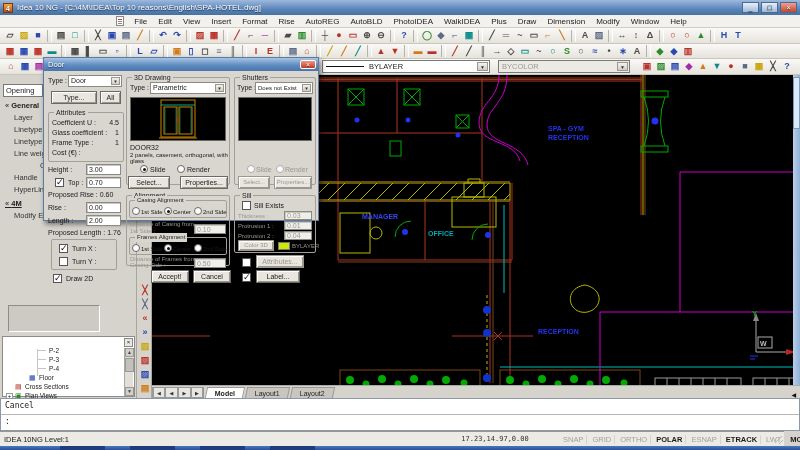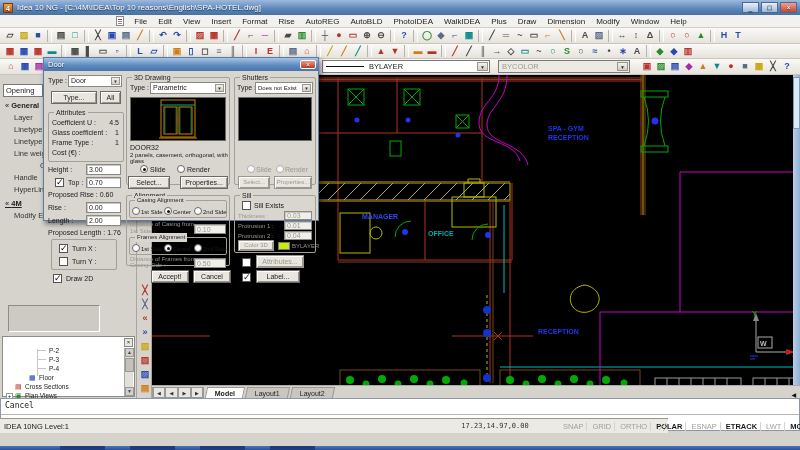--- a/index.html
+++ b/index.html
@@ -86,21 +86,21 @@
     transform:skewX(-12deg);margin-left:2px;}
   .tab span{display:inline-block;transform:skewX(12deg);}
   .tab.active{background:#fff;font-weight:bold;}
   .hsend{margin-left:auto;margin-right:4px;color:#111;font-size:6px;}
 
   
   .cmd{position:absolute;left:0;top:398px;width:800px;height:33px;background:#fff;border:1px solid #8b98a8;
     font-family:"DejaVu Sans Mono",monospace;font-size:8px;}
   .cmdhist{position:absolute;left:0;top:0;width:798px;height:16px;border-bottom:1px solid #b9b6af;padding:2px 4px;}
   .cmdline{position:absolute;left:0;top:16px;width:798px;height:15px;padding:2px 4px;}
-  .statusbar{position:absolute;left:0;top:418px;width:668px;height:15px;background:#eceae4;
+  .statusbar{position:absolute;left:0;top:431px;width:784px;height:15px;background:#eceae4;
     border-top:1px solid #9a978f;font-size:7.5px;}
   .stleft{position:absolute;left:4px;top:3px;color:#222;}
   .stcoords{position:absolute;left:440px;top:3px;width:110px;text-align:center;
     font-family:"DejaVu Sans Mono",monospace;font-size:7px;color:#333;}
   .toggles{position:absolute;left:560px;top:1px;height:13px;display:flex;gap:2px;align-items:center;}
   .tg{padding:0 3px;border-right:1px solid #d6d3cc;color:#a3a09a;}
   .tg.on{color:#1a1a1a;font-weight:bold;}
   .grip{position:absolute;right:1px;top:4px;width:8px;height:8px;
     background:linear-gradient(135deg,transparent 40%,#b9b6af 40%,#b9b6af 50%,transparent 50%,transparent 70%,#b9b6af 70%,#b9b6af 80%,transparent 80%);}
   .sliver{position:absolute;left:0;top:446px;width:800px;height:4px;background:linear-gradient(#4a77c0,#2b4f96);}

